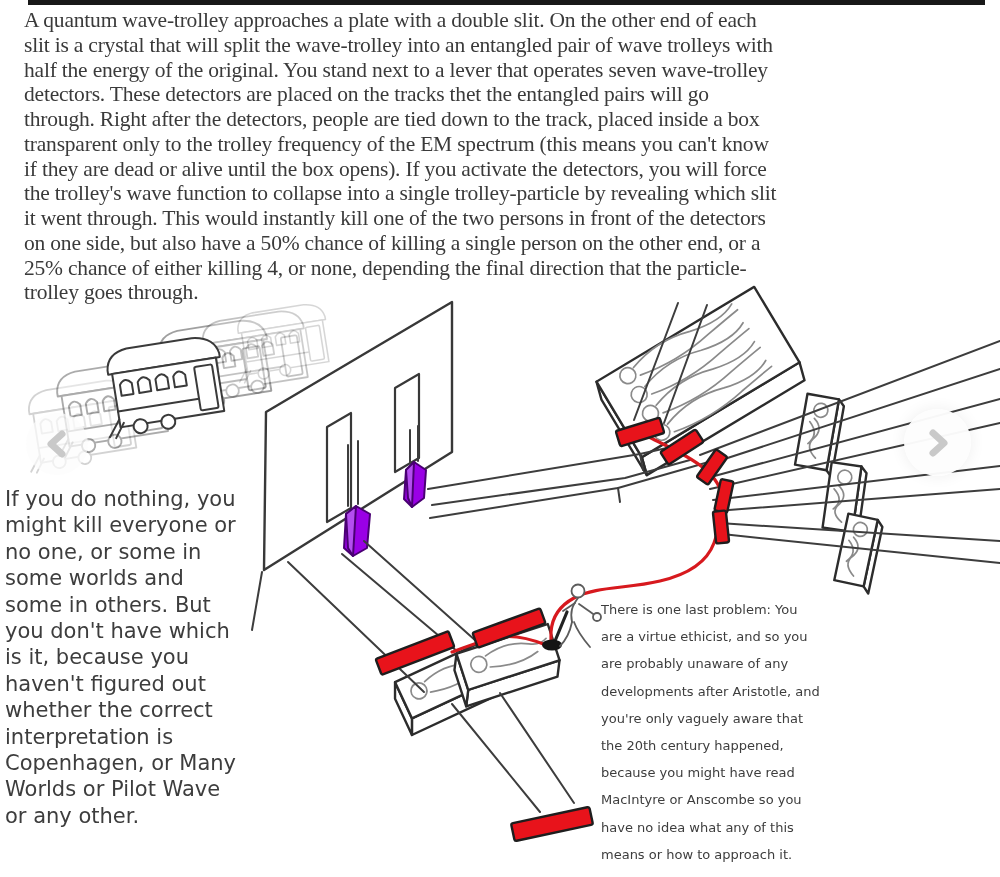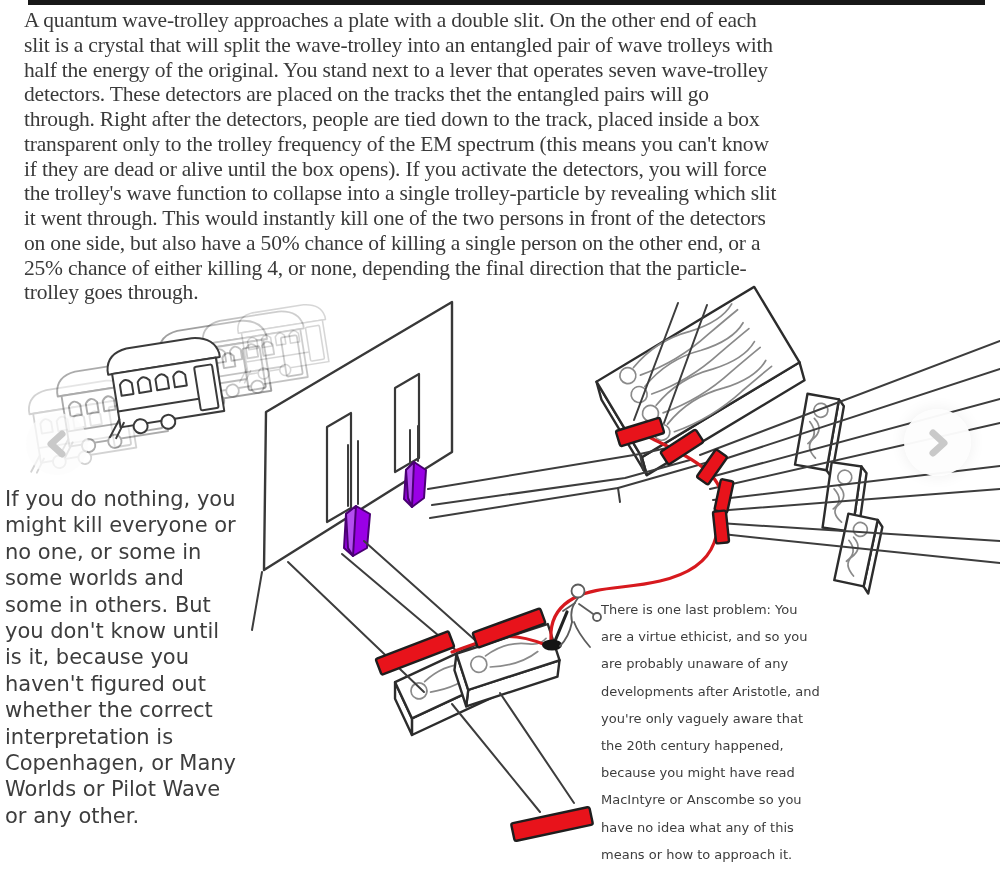--- a/index.html
+++ b/index.html
@@ -53,21 +53,21 @@
 the trolley's wave function to collapse into a single trolley-particle by revealing which slit
 it went through. This would instantly kill one of the two persons in front of the detectors
 on one side, but also have a 50% chance of killing a single person on the other end, or a
 25% chance of either killing 4, or none, depending the final direction that the particle-
 trolley goes through.</div>
 <div class="note note-left">If you do nothing, you
 might kill everyone or
 no one, or some in
 some worlds and
 some in others. But
-you don't know until
+you don't have which
 is it, because you
 haven't figured out
 whether the correct
 interpretation is
 Copenhagen, or Many
 Worlds or Pilot Wave
 or any other.</div>
 <div class="note note-right">There is one last problem: You
 are a virtue ethicist, and so you
 are probably unaware of any

